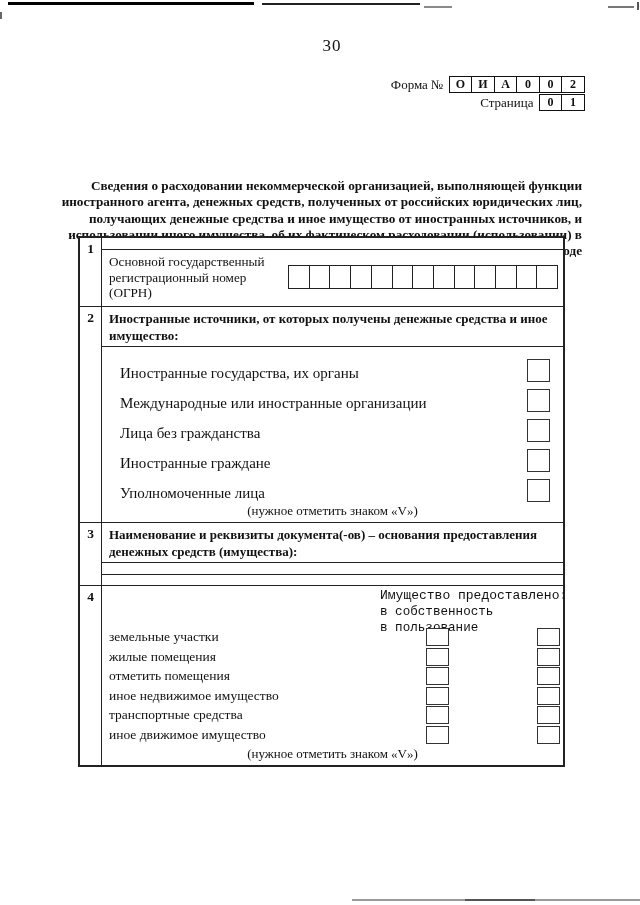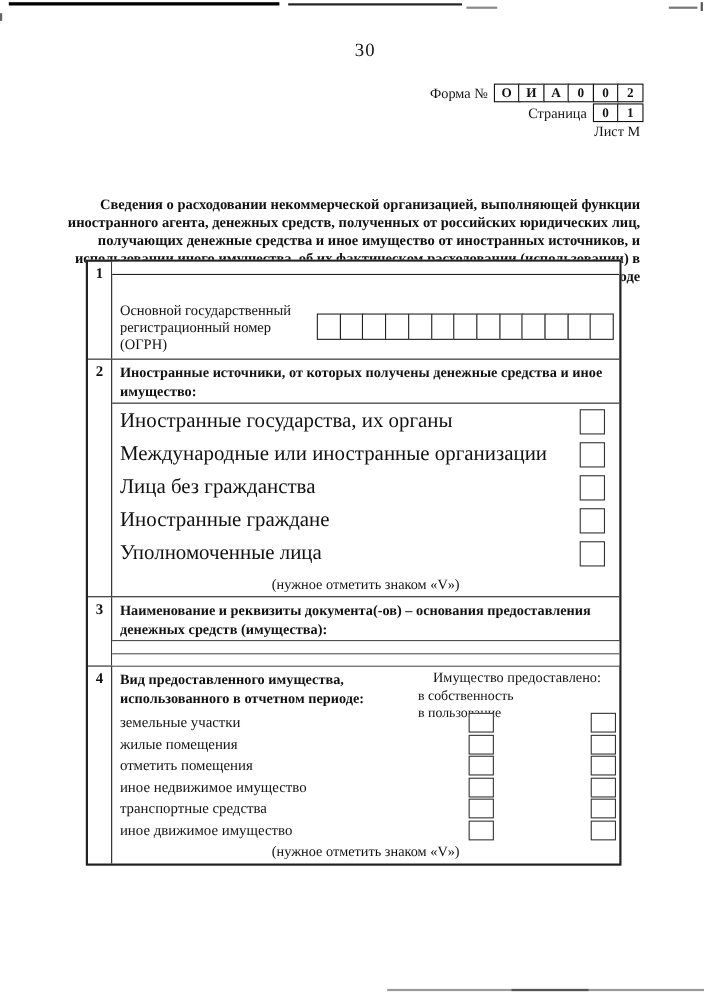--- a/index.html
+++ b/index.html
@@ -42,37 +42,37 @@
   .section:last-child{border-bottom:none;}
   .num{width:21px;flex-shrink:0;border-right:1.5px solid #222;text-align:center;
     font-weight:bold;font-size:13.5px;padding-top:3px;}
   .sec-body{flex:1;min-width:0;}
   .sec-heading{font-weight:bold;font-size:13px;line-height:17px;
     padding:3px 4px 2px 7px;border-bottom:1.3px solid #222;}
   .thin-row{height:11px;border-bottom:1.3px solid #222;background:#fff;}
   .thin-row.last{border-bottom:none;height:10px;}
 
   
-  .ogrn-row{display:flex;align-items:center;padding:4px 4px 5px 7px;min-height:44px;margin-top:20px;}
+  .ogrn-row{display:flex;align-items:center;padding:4px 4px 5px 7px;min-height:44px;}
   .ogrn-label{width:172px;font-size:13.2px;line-height:15.5px;flex-shrink:0;}
   .ogrn-cells{display:flex;margin-left:7px;}
   .ogrn-cell{width:20px;height:22px;border:1.3px solid #222;margin-left:-1.3px;background:#fff;}
   .ogrn-cells .ogrn-cell:first-child{margin-left:0;}
 
   
-  .chk-row{display:flex;align-items:flex-start;justify-content:space-between;
-    height:30px;padding:0 13px 0 7px;font-size:19px;}
+  .chk-row{display:flex;align-items:flex-end;justify-content:space-between;
+    height:30px;padding:0 13px 0 7px;font-size:15px;margin-left:11px;}
   .chk-row.first{margin-top:5px;}
   .checkbox{width:21px;height:21px;border:1.3px solid #333;flex-shrink:0;background:#fff;}
   .footnote{text-align:center;font-size:13px;padding:1px 0 3px 0;}
 
   
   .s4-header{position:relative;min-height:38px;padding:2px 0 2px 0;}
   .s4-heading{font-weight:bold;font-size:13px;line-height:17px;width:265px;padding:1px 0 0 7px;}
-  .s4-colhead{position:absolute;top:2px;right:3px;width:180px;font-size:13px;line-height:16px;}
+  .s4-colhead{position:absolute;top:2px;right:3px;width:180px;font-size:13px;line-height:16px;font-family:Liberation Mono, monospace;}
   .s4-colhead .cols-title{text-align:center;white-space:nowrap;}
   .s4-collabels{display:flex;justify-content:space-between;font-size:12.6px;white-space:nowrap;flex-direction:column;}
   .s4-row{position:relative;display:flex;align-items:center;height:19.5px;
     padding-left:7px;font-size:13.5px;}
   .cb-own{position:absolute;left:324px;top:50%;transform:translateY(-50%);
     width:21px;height:16px;border:1.3px solid #333;background:#fff;}
   .cb-use{position:absolute;right:3px;top:50%;transform:translateY(-50%);
     width:21px;height:16px;border:1.3px solid #333;background:#fff;}
 </style>
 </head>
@@ -101,21 +101,20 @@
       <span class="code-cell">2</span>
     </span>
   </div>
   <div class="fb-row">
     <span class="fb-label">Страница</span>
     <span class="cells">
       <span class="code-cell">0</span>
       <span class="code-cell">1</span>
     </span>
   </div>
-  <div class="fb-sheet">Лист М</div>
 </div>
 
 <div class="doc-title">Сведения о расходовании некоммерческой организацией, выполняющей функции иностранного агента, денежных средств, полученных от российских юридических лиц, получающих денежные средства и иное имущество от иностранных источников, и использовании иного имущества, об их фактическом расходовании (использовании) в отчетном периоде</div>
 
 <div class="formtable">
 
   <div class="section">
     <div class="num">1</div>
     <div class="sec-body">
       <div class="thin-row"></div>
@@ -174,21 +173,20 @@
       <div class="sec-heading">Наименование и реквизиты документа(-ов) – основания предоставления денежных средств (имущества):</div>
       <div class="thin-row"></div>
       <div class="thin-row last"></div>
     </div>
   </div>
 
   <div class="section">
     <div class="num">4</div>
     <div class="sec-body">
       <div class="s4-header">
-        <div class="s4-heading">Вид предоставленного имущества, использованного в отчетном периоде:</div>
         <div class="s4-colhead">
           <div class="cols-title">Имущество предоставлено:</div>
           <div class="s4-collabels">
             <span>в собственность</span>
             <span>в пользование</span>
           </div>
         </div>
       </div>
       <div class="s4-row">
         <span>земельные участки</span>

